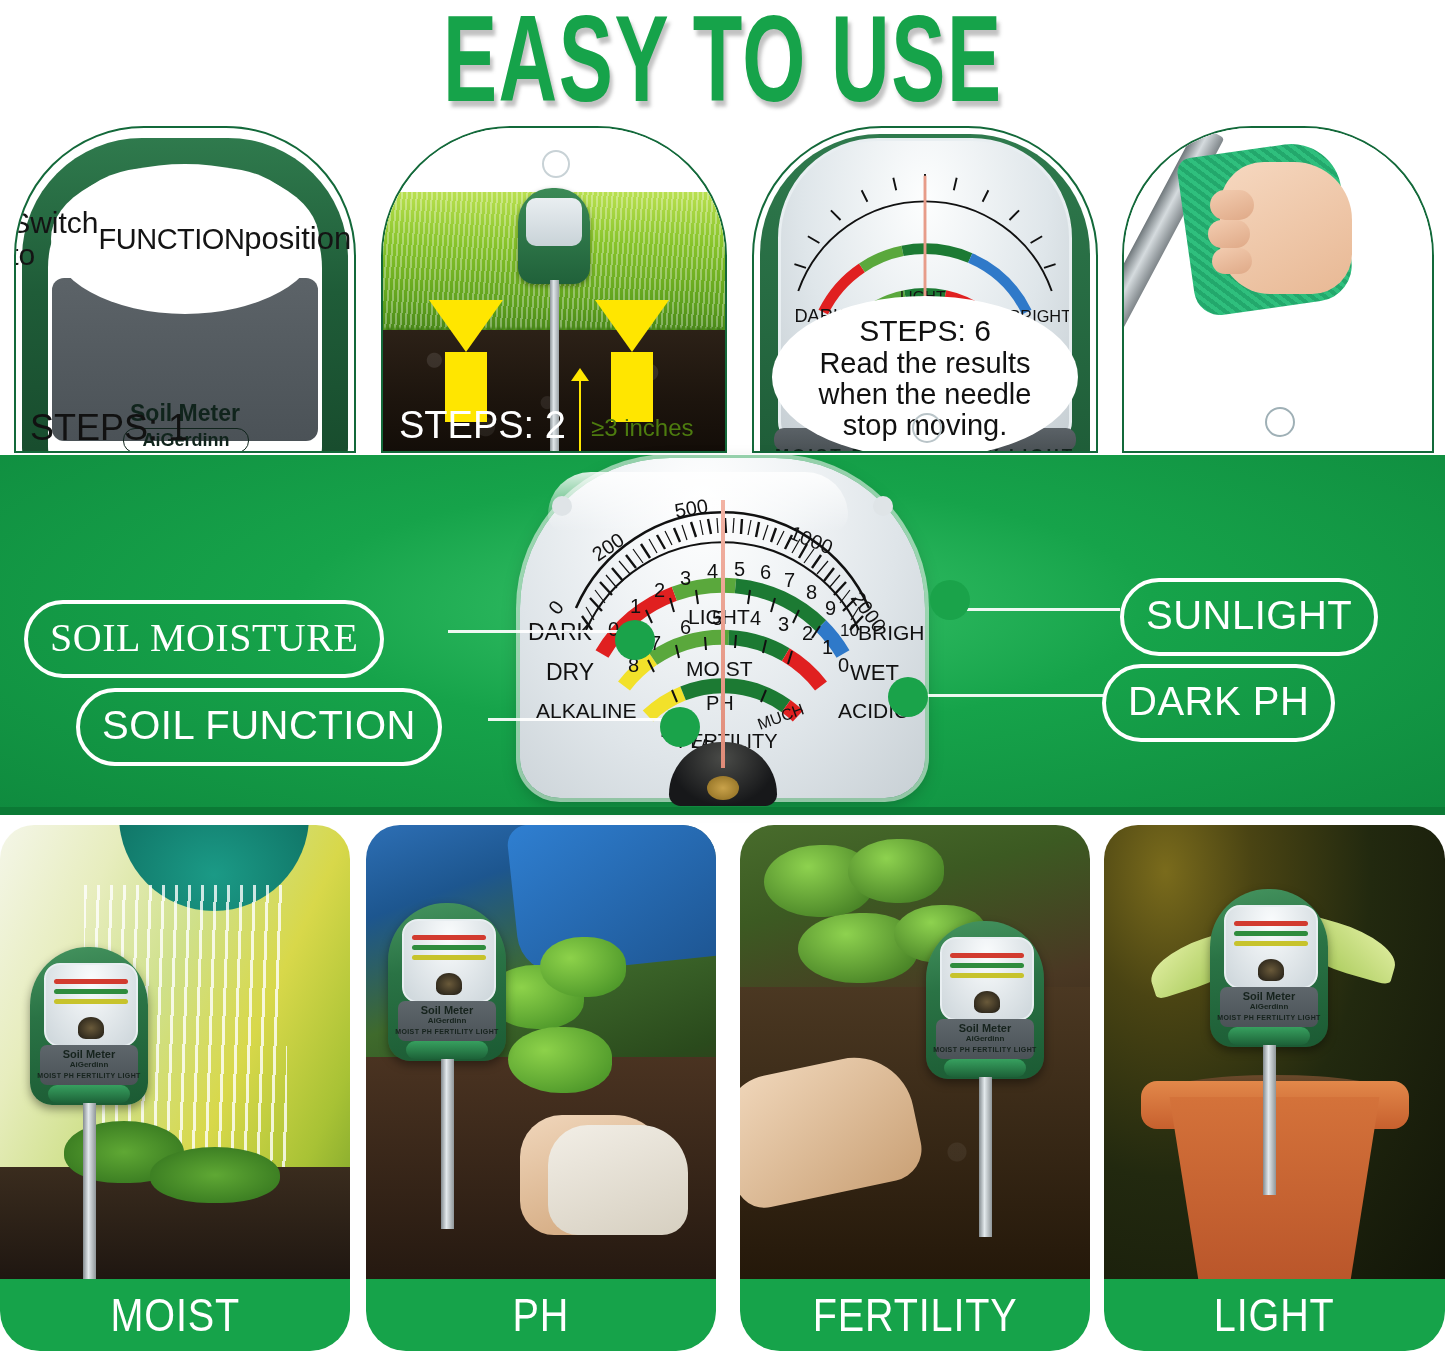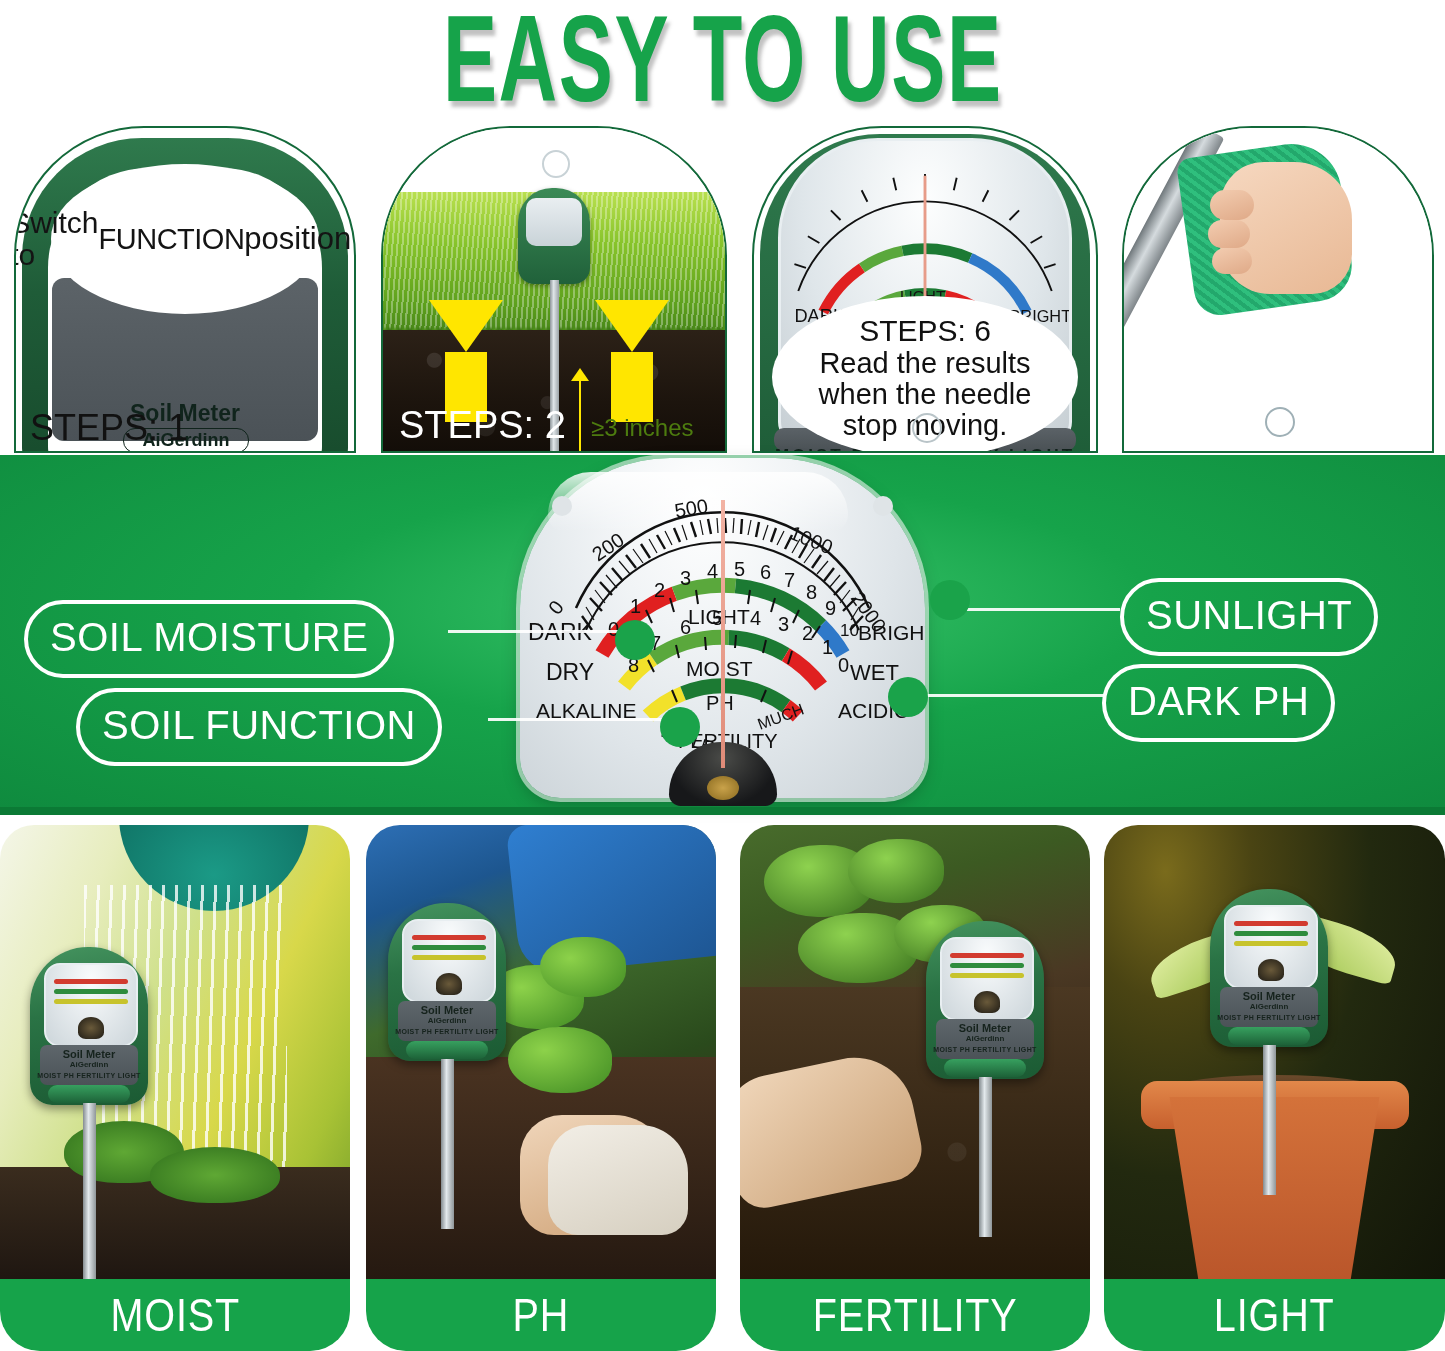--- a/index.html
+++ b/index.html
@@ -164,21 +164,21 @@
   .bg-dotR{position:absolute;right:32px;top:38px;width:20px;height:20px;
     background:#dfe4e7;border-radius:50%;}
 
   
   .gsvg{position:absolute;left:0;top:0;width:405px;height:340px;}
 
   
   .pill{position:absolute;border:4px solid #fff;border-radius:40px;
     color:#fff;display:flex;align-items:center;justify-content:center;
     font-size:40px;letter-spacing:.5px;white-space:nowrap;padding:2px 22px 6px;}
-  .pill.p-moist{left:24px;top:600px;height:62px;}
+  .pill.p-moist{left:24px;top:600px;height:62px;font-family:Liberation Serif, serif;}
   .pill.p-fert{left:76px;top:688px;height:62px;}
   .pill.p-sun{left:1120px;top:578px;height:62px;}
   .pill.p-ph{left:1102px;top:664px;height:62px;}
   .conn{position:absolute;height:3px;background:rgba(255,255,255,.92);}
   .conn.c1{left:448px;top:630px;width:186px;}
   .conn.c2{left:488px;top:718px;width:200px;}
   .conn.c3{left:960px;top:608px;width:160px;}
   .conn.c4{left:918px;top:694px;width:186px;}
   .gdot{position:absolute;width:40px;height:40px;border-radius:50%;background:#1aa34a;z-index:4;}
 

